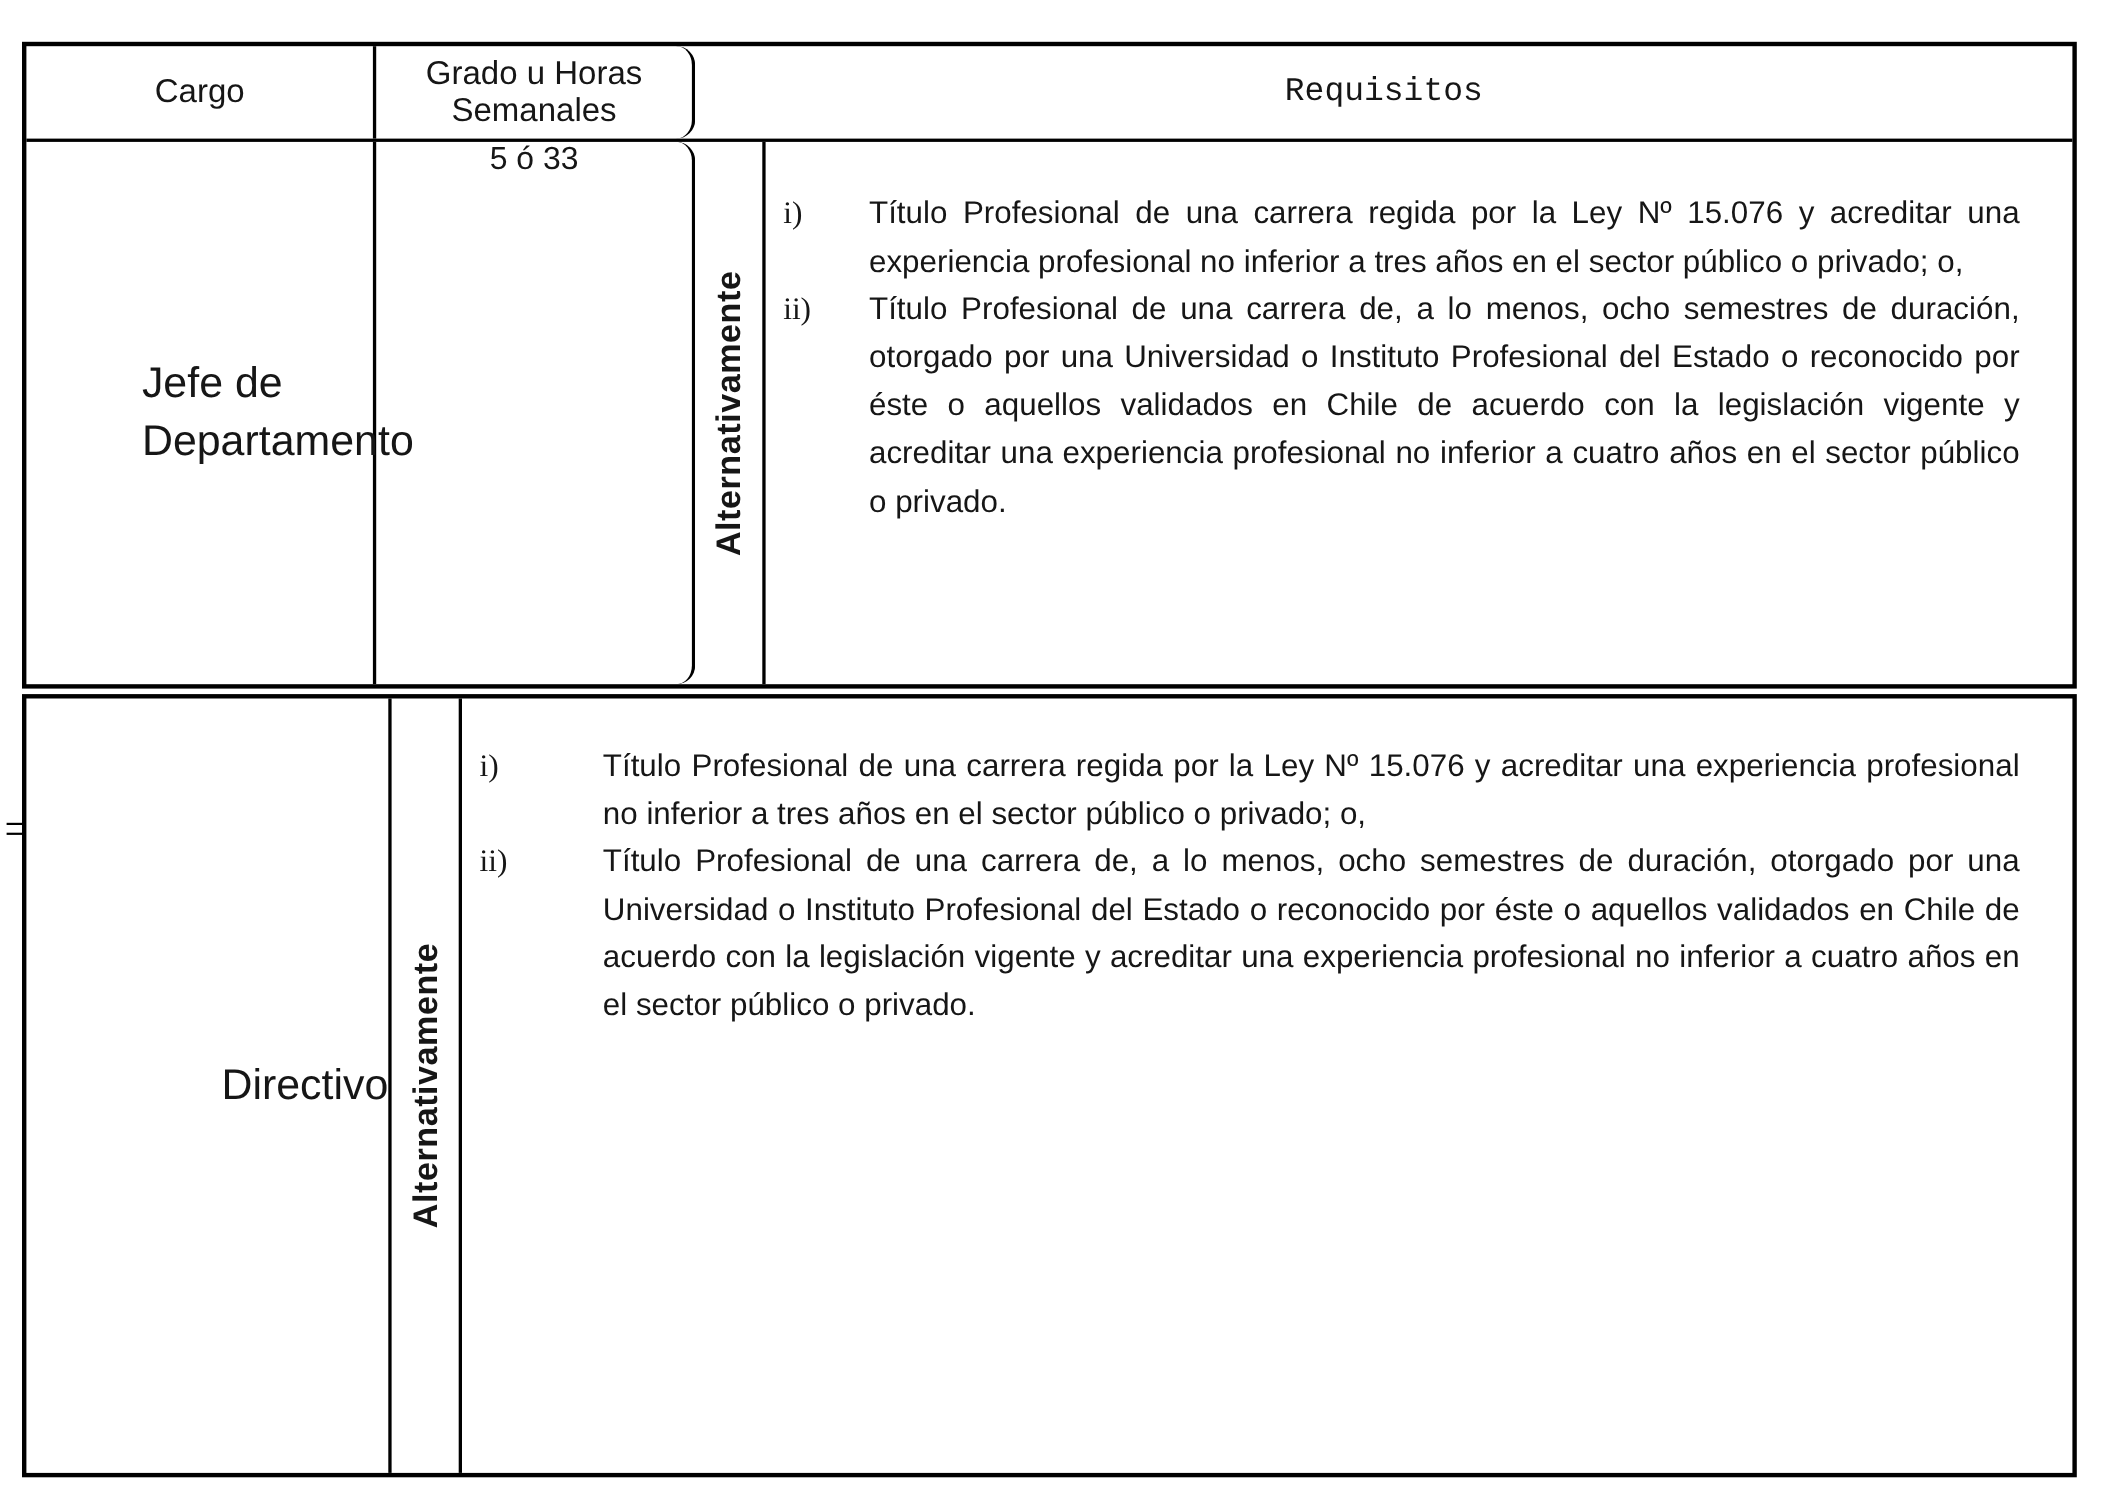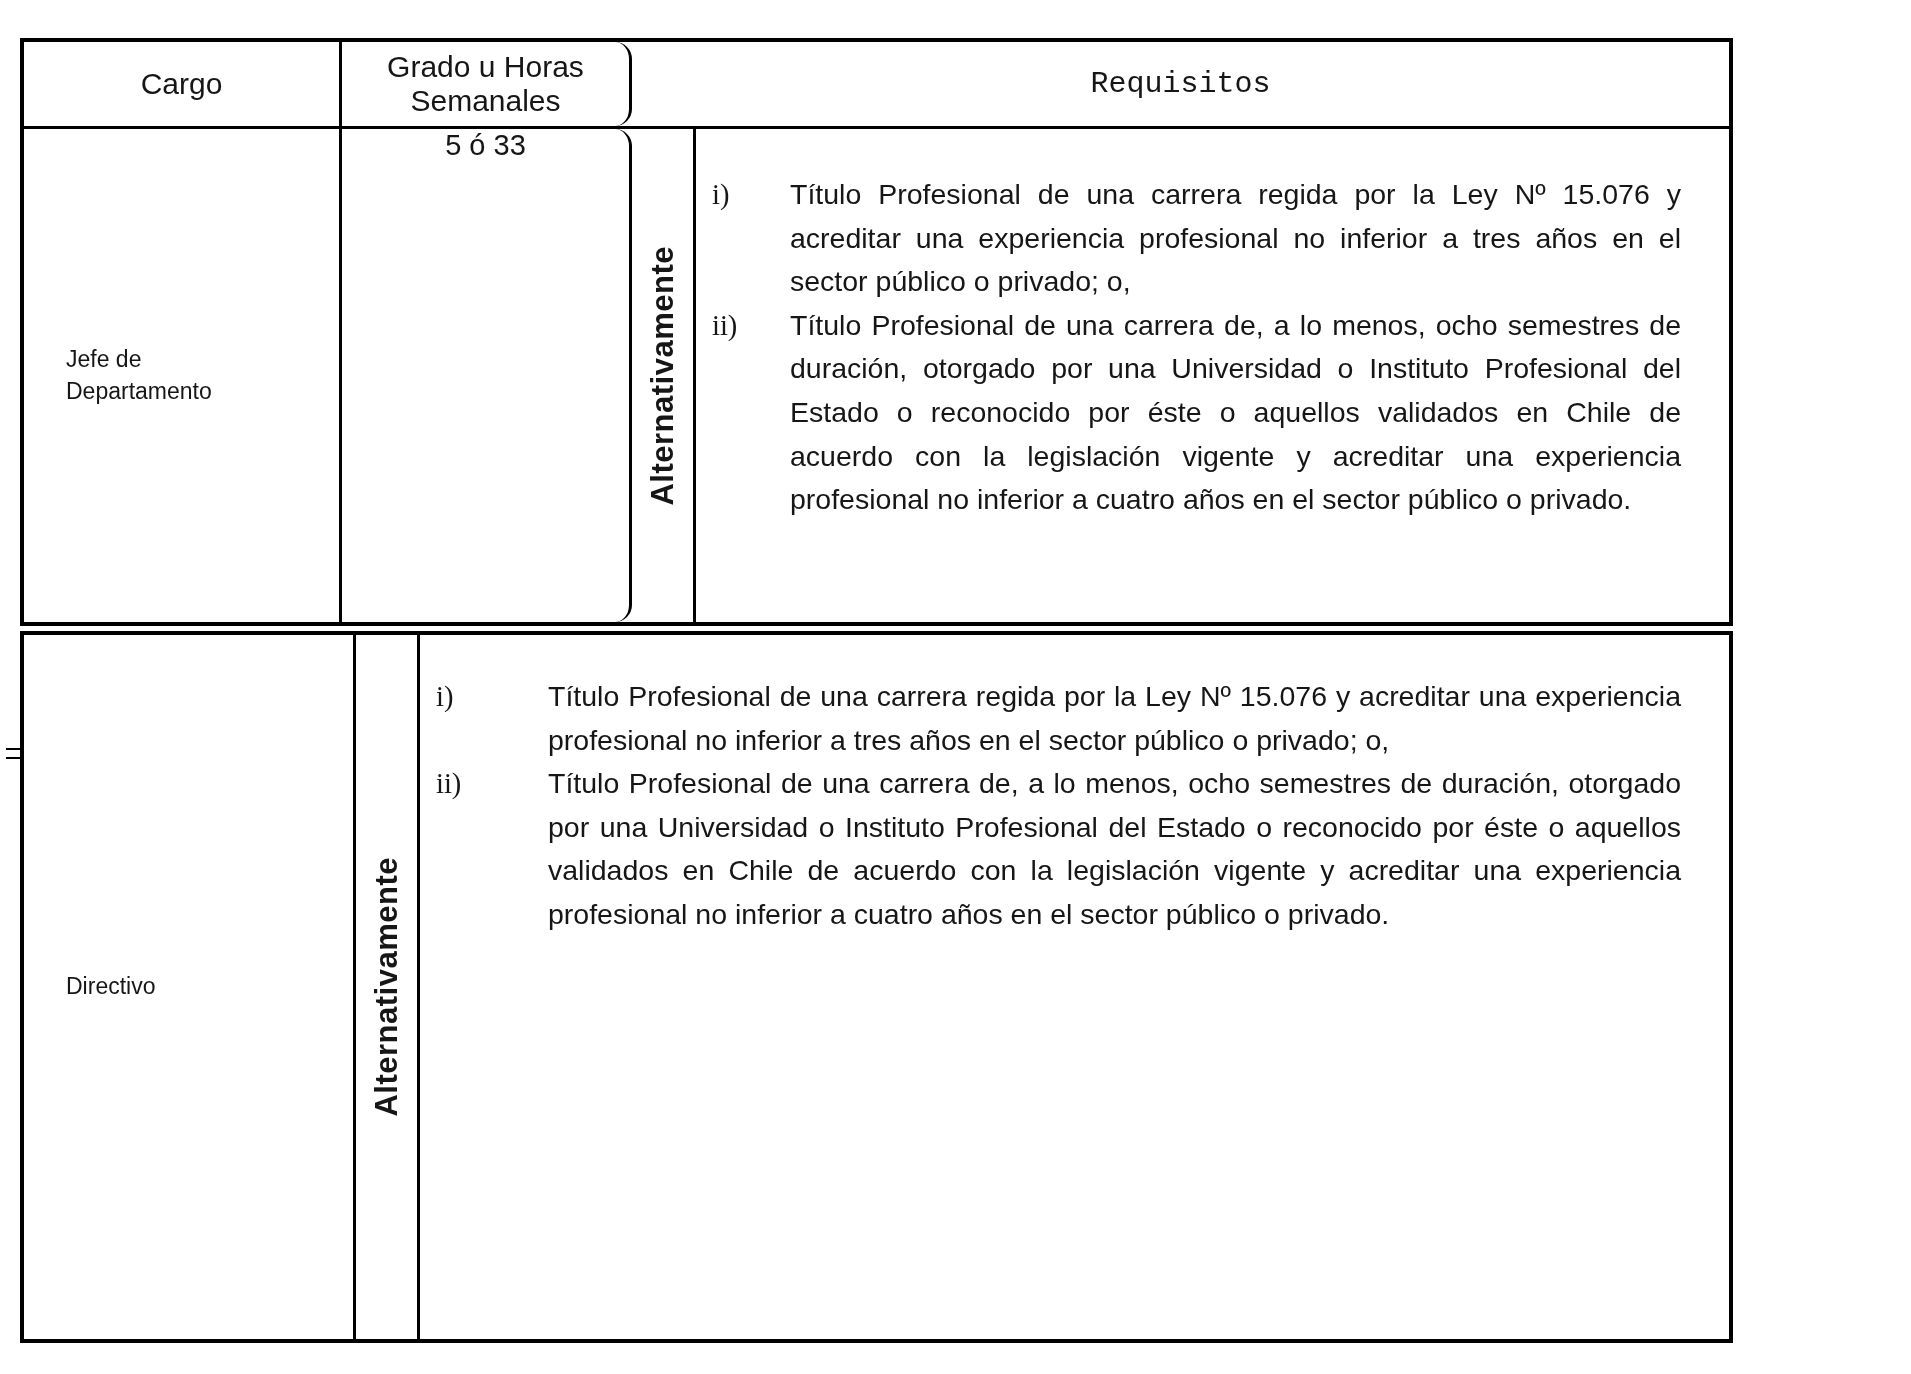--- a/index.html
+++ b/index.html
@@ -12,21 +12,21 @@
     height: 1374px;
     position: relative;
     font-family: "Liberation Sans", sans-serif;
     color: #161616;
     overflow: hidden;
   }
   .page {
     position: absolute;
     left: 20px;
     top: 38px;
-    width: 1713px;
+    width: 1868px;
   }
   .block {
     border: 4px solid #000;
     box-sizing: border-box;
     background: #fff;
   }
   .block2 { margin-top: 5px; }
 
   .trow { display: flex; }
   .cell { box-sizing: border-box; }
@@ -56,21 +56,22 @@
   .block2 .col-cargo { width: 332px; }
   .block2 .col-grado { width: 276px; }
 
   
   .body1 { height: 493px; }
   .body2 { height: 704px; }
 
   .cargo-cell {
     display: flex;
     align-items: center;
-    font-size: 23px;
+    font-size: 39px;
+    justify-content: flex-end;
   }
   .cargo-cell .cargo-text {
     padding-left: 42px;
     max-width: 210px;
     line-height: 1.35;
   }
   .block2 .cargo-cell .cargo-text { max-width: 240px; }
 
   .grado-cell {
     display: flex;

